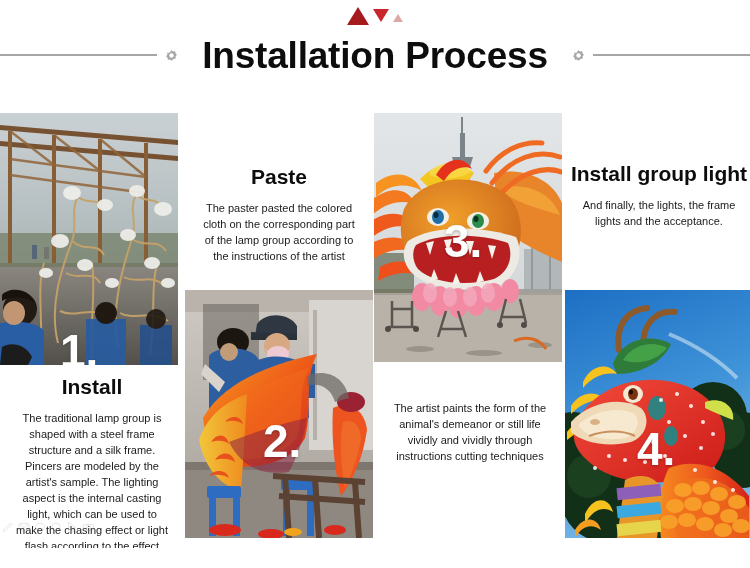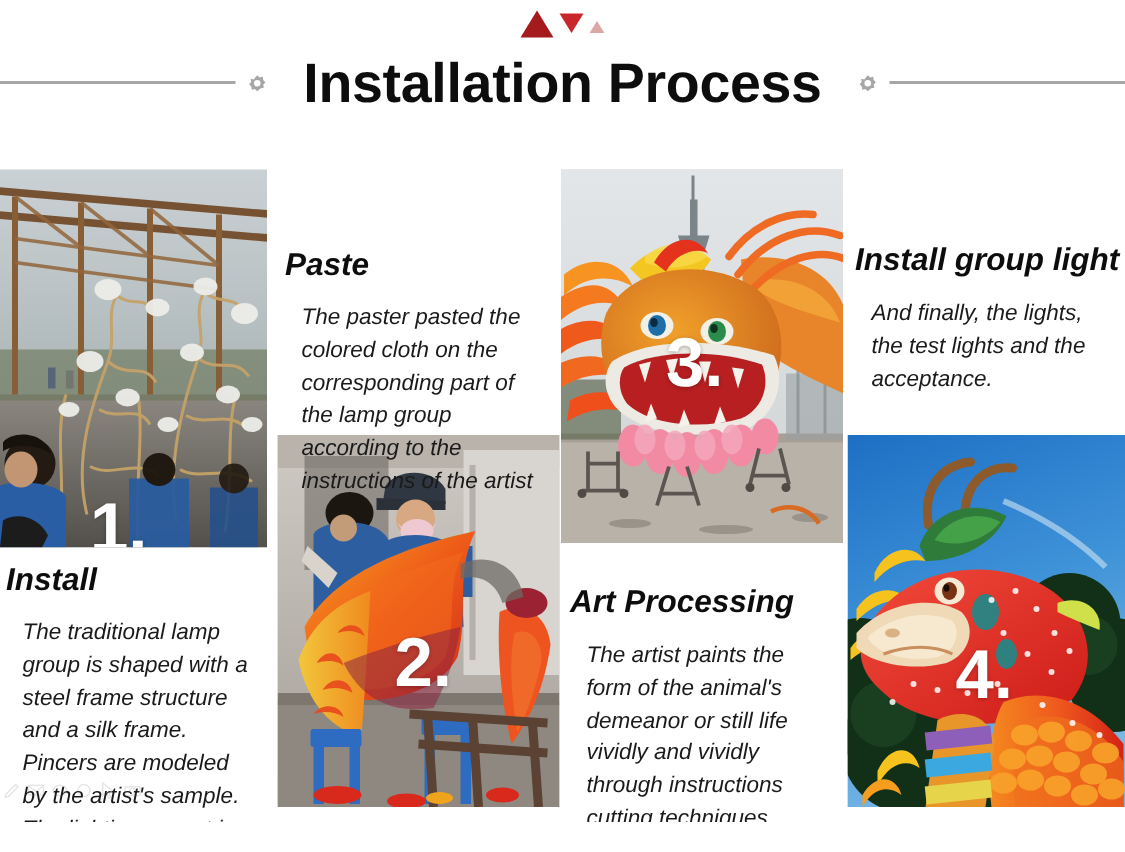--- a/index.html
+++ b/index.html
@@ -102,31 +102,31 @@
     color: #ffffff;
     font-size: 46px;
     font-weight: bold;
     line-height: 1;
     text-shadow: 0 1px 3px rgba(0,0,0,0.28);
     z-index: 4;
   }
   .scene { position: absolute; inset: 0; }
 
   
-  .txt-block { position: absolute; text-align: left; font-style: italic; }
+  .txt-block { position: absolute; text-align: center; }
   .txt-block h2 {
     margin: 0 0 12px 0;
     font-size: 21px;
     font-weight: bold;
     color: #0d0d0d;
     line-height: 1.15;
   }
   .txt-block p {
     margin: 11px;
-    font-size: 15px;
+    font-size: 11px;
     line-height: 1.45;
     color: #1a1a1a;
   }
 
   
   #watermark {
     position: absolute;
     left: 2px;
     top: 521px;
     display: flex;
@@ -593,27 +593,26 @@
     <h2>Install</h2>
     <p>The traditional lamp group is shaped with a steel frame structure and a silk frame. Pincers are modeled by the artist's sample. The lighting aspect is the internal casting light, which can be used to make the chasing effect or light flash according to the effect requirements. The structure can also be used to make transmission and rotation devices.</p>
   </div>
 
   <div class="txt-block" style="left:190px; top:165px; width:178px;">
     <h2>Paste</h2>
     <p>The paster pasted the colored cloth on the corresponding part of the lamp group according to the instructions of the artist</p>
   </div>
 
   <div class="txt-block" style="left:380px; top:390px; width:180px;">
-    <h2>Art Processing</h2>
     <p>The artist paints the form of the animal's demeanor or still life vividly and vividly through instructions cutting techniques</p>
   </div>
 
   <div class="txt-block" style="left:570px; top:162px; width:178px;">
     <h2>Install group light</h2>
-    <p>And finally, the lights, the test lights and the acceptance.</p>
+    <p>And finally, the lights, the frame lights and the acceptance.</p>
   </div>
 
   <div id="watermark">
     <svg width="12" height="12" viewBox="0 0 24 24">
       <path d="M3 21l4-1L20 7l-3-3L4 17z" fill="none" stroke="#555" stroke-width="2"></path>
     </svg>
     <svg width="12" height="12" viewBox="0 0 24 24">
       <rect x="2" y="5" width="20" height="13" rx="2" fill="none" stroke="#555" stroke-width="2"></rect>
       <path d="M2 6l10 7 10-7" fill="none" stroke="#555" stroke-width="2"></path>
     </svg>

